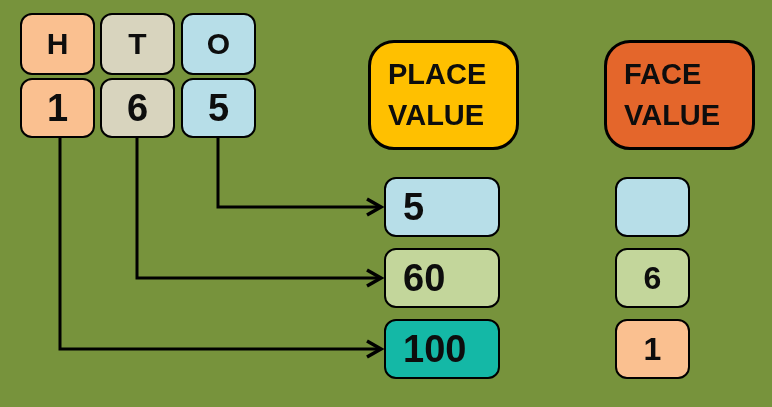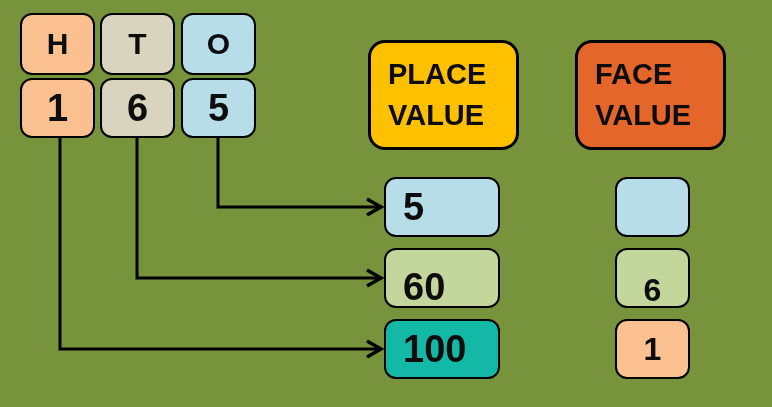--- a/index.html
+++ b/index.html
@@ -24,44 +24,44 @@
   }
   
   .tile-letter { width:75px; height:62px; top:13px; font-size:30px; }
   .tile-digit  { width:75px; height:60px; top:78px; font-size:38px; }
   .col-h { left:20px; }
   .col-t { left:100px; }
   .col-o { left:181px; }
   
   .header {
     width:151px; height:110px; top:40px;
-    border-width:3px; border-radius:17px;
+    border-width:3px; border-radius:26px;
     flex-direction:column;
     align-items:flex-start;
     justify-content:center;
     padding-left:17px;
     font-size:29px;
   }
   .header .hline { line-height:41px; }
   .header-place { left:368px; }
-  .header-face  { left:575px; }
+  .header-face  { left:604px; }
   
   .pv-box {
     left:384px; width:116px; height:60px;
     justify-content:flex-start;
     padding-left:17px;
     font-size:38px;
   }
   
   .fv-box {
     left:615px; width:75px; height:60px;
     font-size:32px;
   }
   .row-1 { top:177px; }
-  .row-2 { top:248px;align-items:flex-end; }
+  .row-2 { top:248px; }
   .row-3 { top:319px; }
   
   .connectors {
     position:absolute; left:0; top:0;
     width:772px; height:407px;
     pointer-events:none;
   }
 </style>
 </head>
 <body>

